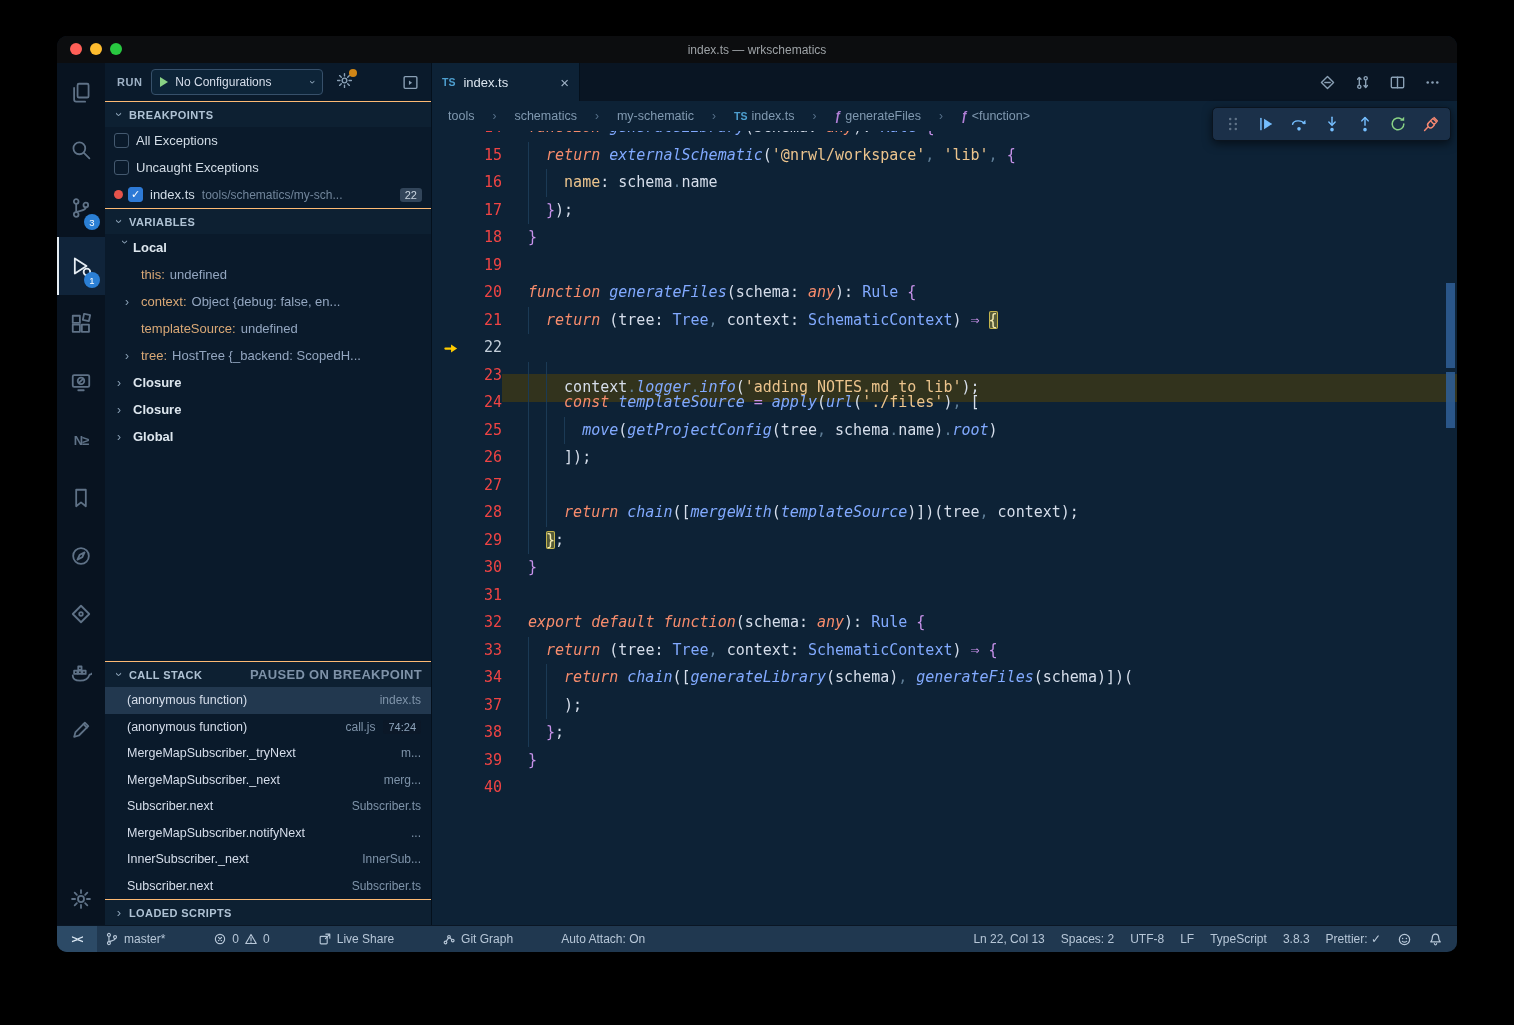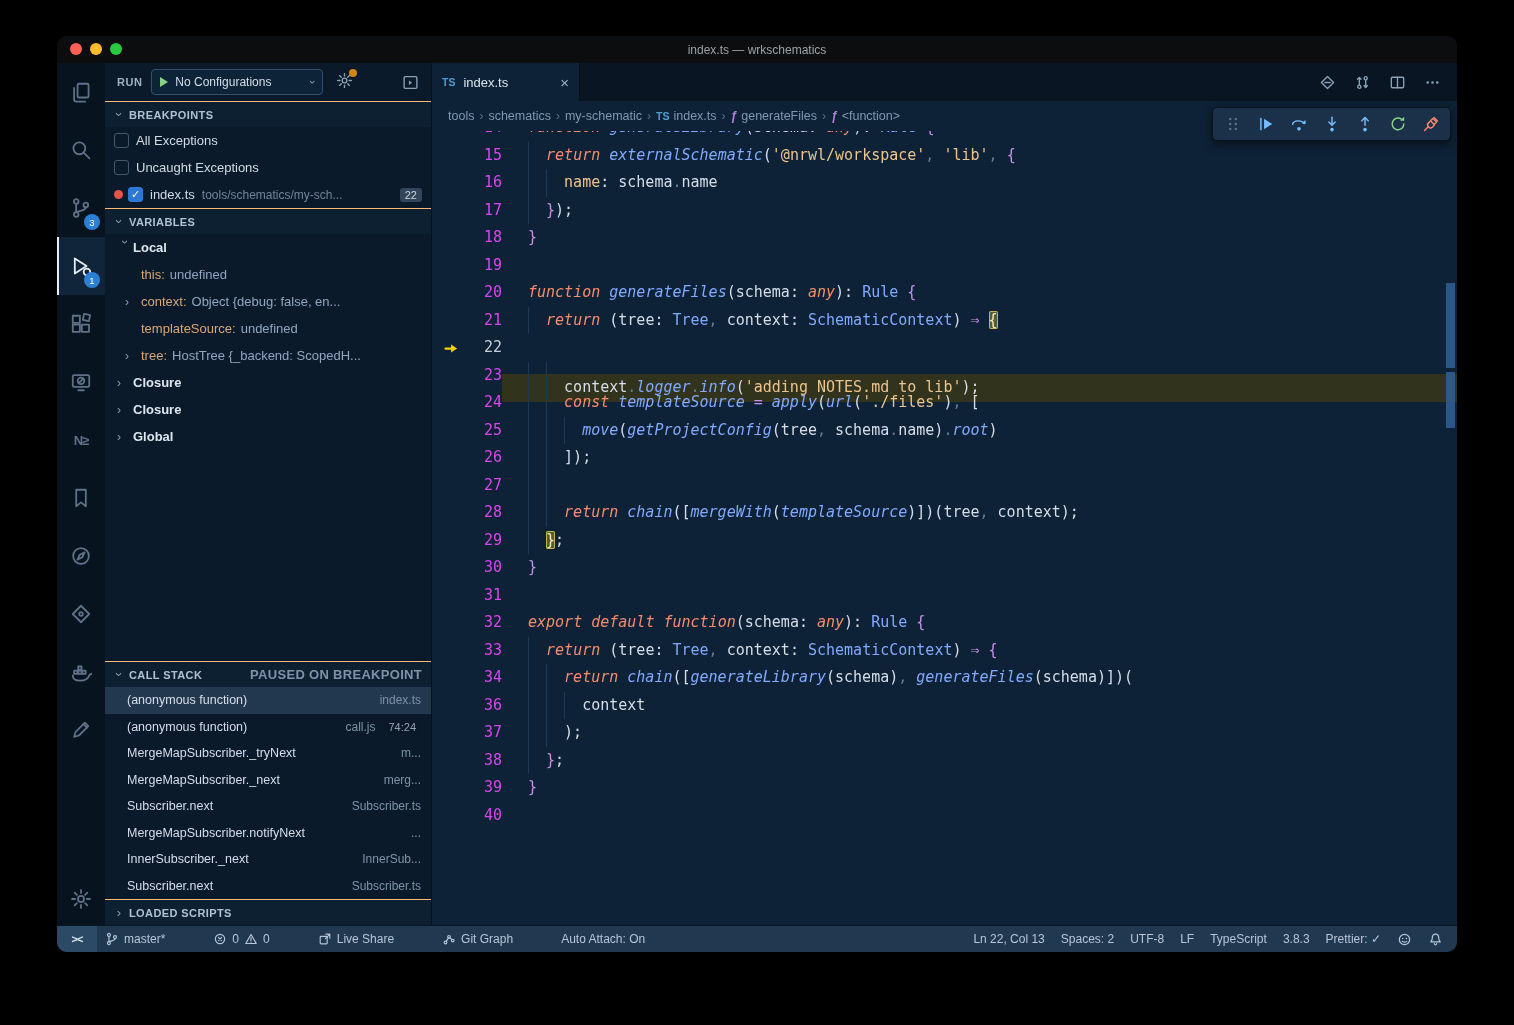--- a/index.html
+++ b/index.html
@@ -61,28 +61,28 @@
   .cs-badge{background:#0B1828;border-radius:3px;padding:1px 5px;font-size:11px;color:#8FA5BC;}
   
   .editor{flex:1;min-width:0;background:#0D2236;display:flex;flex-direction:column;position:relative;}
   .tabbar{flex:0 0 38px;background:#091523;display:flex;align-items:stretch;}
   .tab{width:148px;background:#0D2236;display:flex;align-items:center;gap:8px;padding:0 10px;border-right:1px solid #04101C;
     color:#DCE6F0;font-size:13px;cursor:pointer;}
   .ts-chip{color:#4E9FCF;font-weight:bold;font-size:10.5px;}
   .tab-close{margin-left:auto;color:#9FB2C6;font-size:15px;cursor:pointer;}
   .tab-actions{margin-left:auto;display:flex;align-items:center;gap:18px;padding-right:16px;color:#8AA0B5;}
   .tab-actions > span{cursor:pointer;display:flex;}
-  .breadcrumbs{flex:0 0 30px;display:flex;align-items:center;gap:5px;padding:0 16px;font-size:12.5px;color:#8099B0;white-space:nowrap;}
+  .breadcrumbs{flex:0 0 30px;display:flex;align-items:center;gap:18px;padding:0 16px;font-size:12.5px;color:#8099B0;white-space:nowrap;}
   .bc-item{display:flex;align-items:center;gap:4px;cursor:pointer;}
   .bc-sep{color:#56708A;font-size:12px;}
   .bc-sym{color:#B180D7;font-style:italic;font-weight:bold;font-size:12px;}
   .codeview{flex:1;position:relative;overflow:hidden;font-family:"DejaVu Sans Mono",monospace;font-size:15px;}
   .code-scroll{margin-top:-17px;}
   .line{display:flex;height:27.5px;line-height:27.5px;}
-  .lnum{flex:0 0 40px;text-align:right;color:#d946ef;user-select:none;cursor:pointer;}
+  .lnum{flex:0 0 40px;text-align:right;color:#ef4444;user-select:none;cursor:pointer;}
   .glyph{flex:0 0 30px;position:relative;cursor:pointer;}
   .glyph svg{position:absolute;right:3px;top:6.5px;}
   .ctext{flex:1;position:relative;padding-left:26px;white-space:pre;height:27.5px;cursor:text;}
   .line.current .ctext{background:var(--c-curline,#32331D);margin-top:40px;}
   .line.current .lnum{color:#C3CFDA;}
   .ig{display:inline-block;width:2ch;height:100%;vertical-align:top;border-left:1px solid #1B3A55;}
   .tk-k{color:var(--c-keyword,#F78C6C);font-style:italic;}
   .tk-f{color:var(--c-function,#82AAFF);font-style:italic;}
   .tk-t{color:var(--c-type,#82AAFF);}
   .tk-s{color:var(--c-string,#ECC48D);}
@@ -545,25 +545,20 @@
               <div class="lnum">33</div>
               <div class="ctext"><span class="ig"></span><span class="tk-k">return</span><span class="tk-v"> </span><span class="tk-p">(</span><span class="tk-v">tree</span><span class="tk-p">: </span><span class="tk-t">Tree</span><span class="tk-d">, </span><span class="tk-v">context</span><span class="tk-p">: </span><span class="tk-t">SchematicContext</span><span class="tk-p">) </span><span class="tk-b">⇒</span><span class="tk-v"> </span><span class="tk-b">{</span></div>
             </div>
             <div class="line">
               <div class="glyph"></div>
               <div class="lnum">34</div>
               <div class="ctext"><span class="ig"></span><span class="ig"></span><span class="tk-k">return</span><span class="tk-v"> </span><span class="tk-f">chain</span><span class="tk-p">([</span><span class="tk-f">generateLibrary</span><span class="tk-p">(</span><span class="tk-v">schema</span><span class="tk-p">)</span><span class="tk-d">, </span><span class="tk-f">generateFiles</span><span class="tk-p">(</span><span class="tk-v">schema</span><span class="tk-p">)])(</span></div>
             </div>
             <div class="line">
               <div class="glyph"></div>
-              <div class="lnum">36</div>
-              <div class="ctext"><span class="ig"></span><span class="ig"></span><span class="ig"></span><span class="tk-v">context</span></div>
-            </div>
-            <div class="line">
-              <div class="glyph"></div>
               <div class="lnum">37</div>
               <div class="ctext"><span class="ig"></span><span class="ig"></span><span class="tk-p">);</span></div>
             </div>
             <div class="line">
               <div class="glyph"></div>
               <div class="lnum">38</div>
               <div class="ctext"><span class="ig"></span><span class="tk-b">}</span><span class="tk-p">;</span></div>
             </div>
             <div class="line">
               <div class="glyph"></div>

